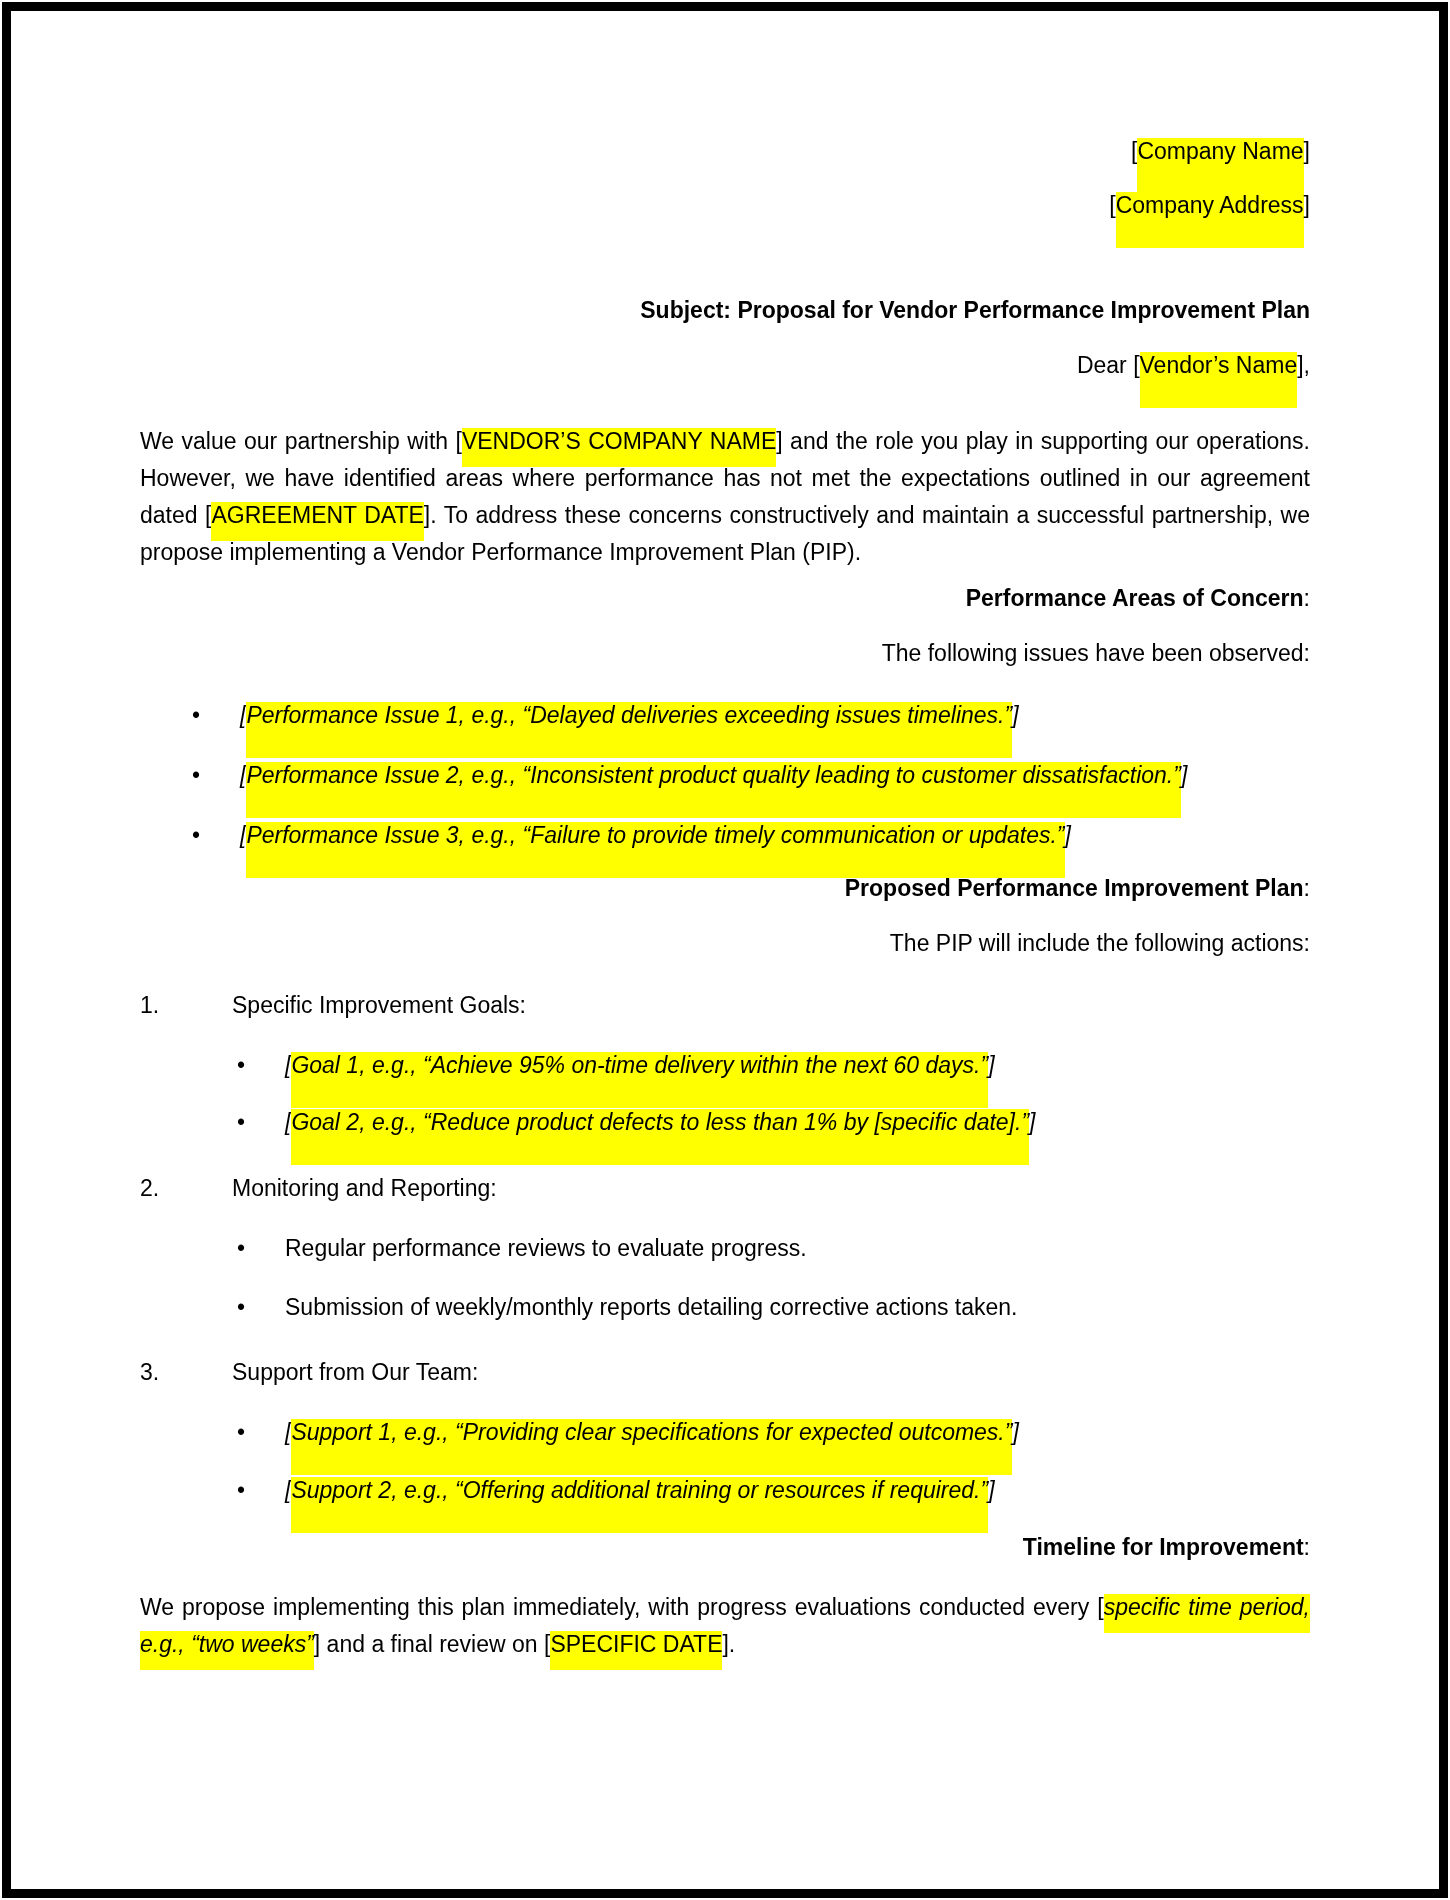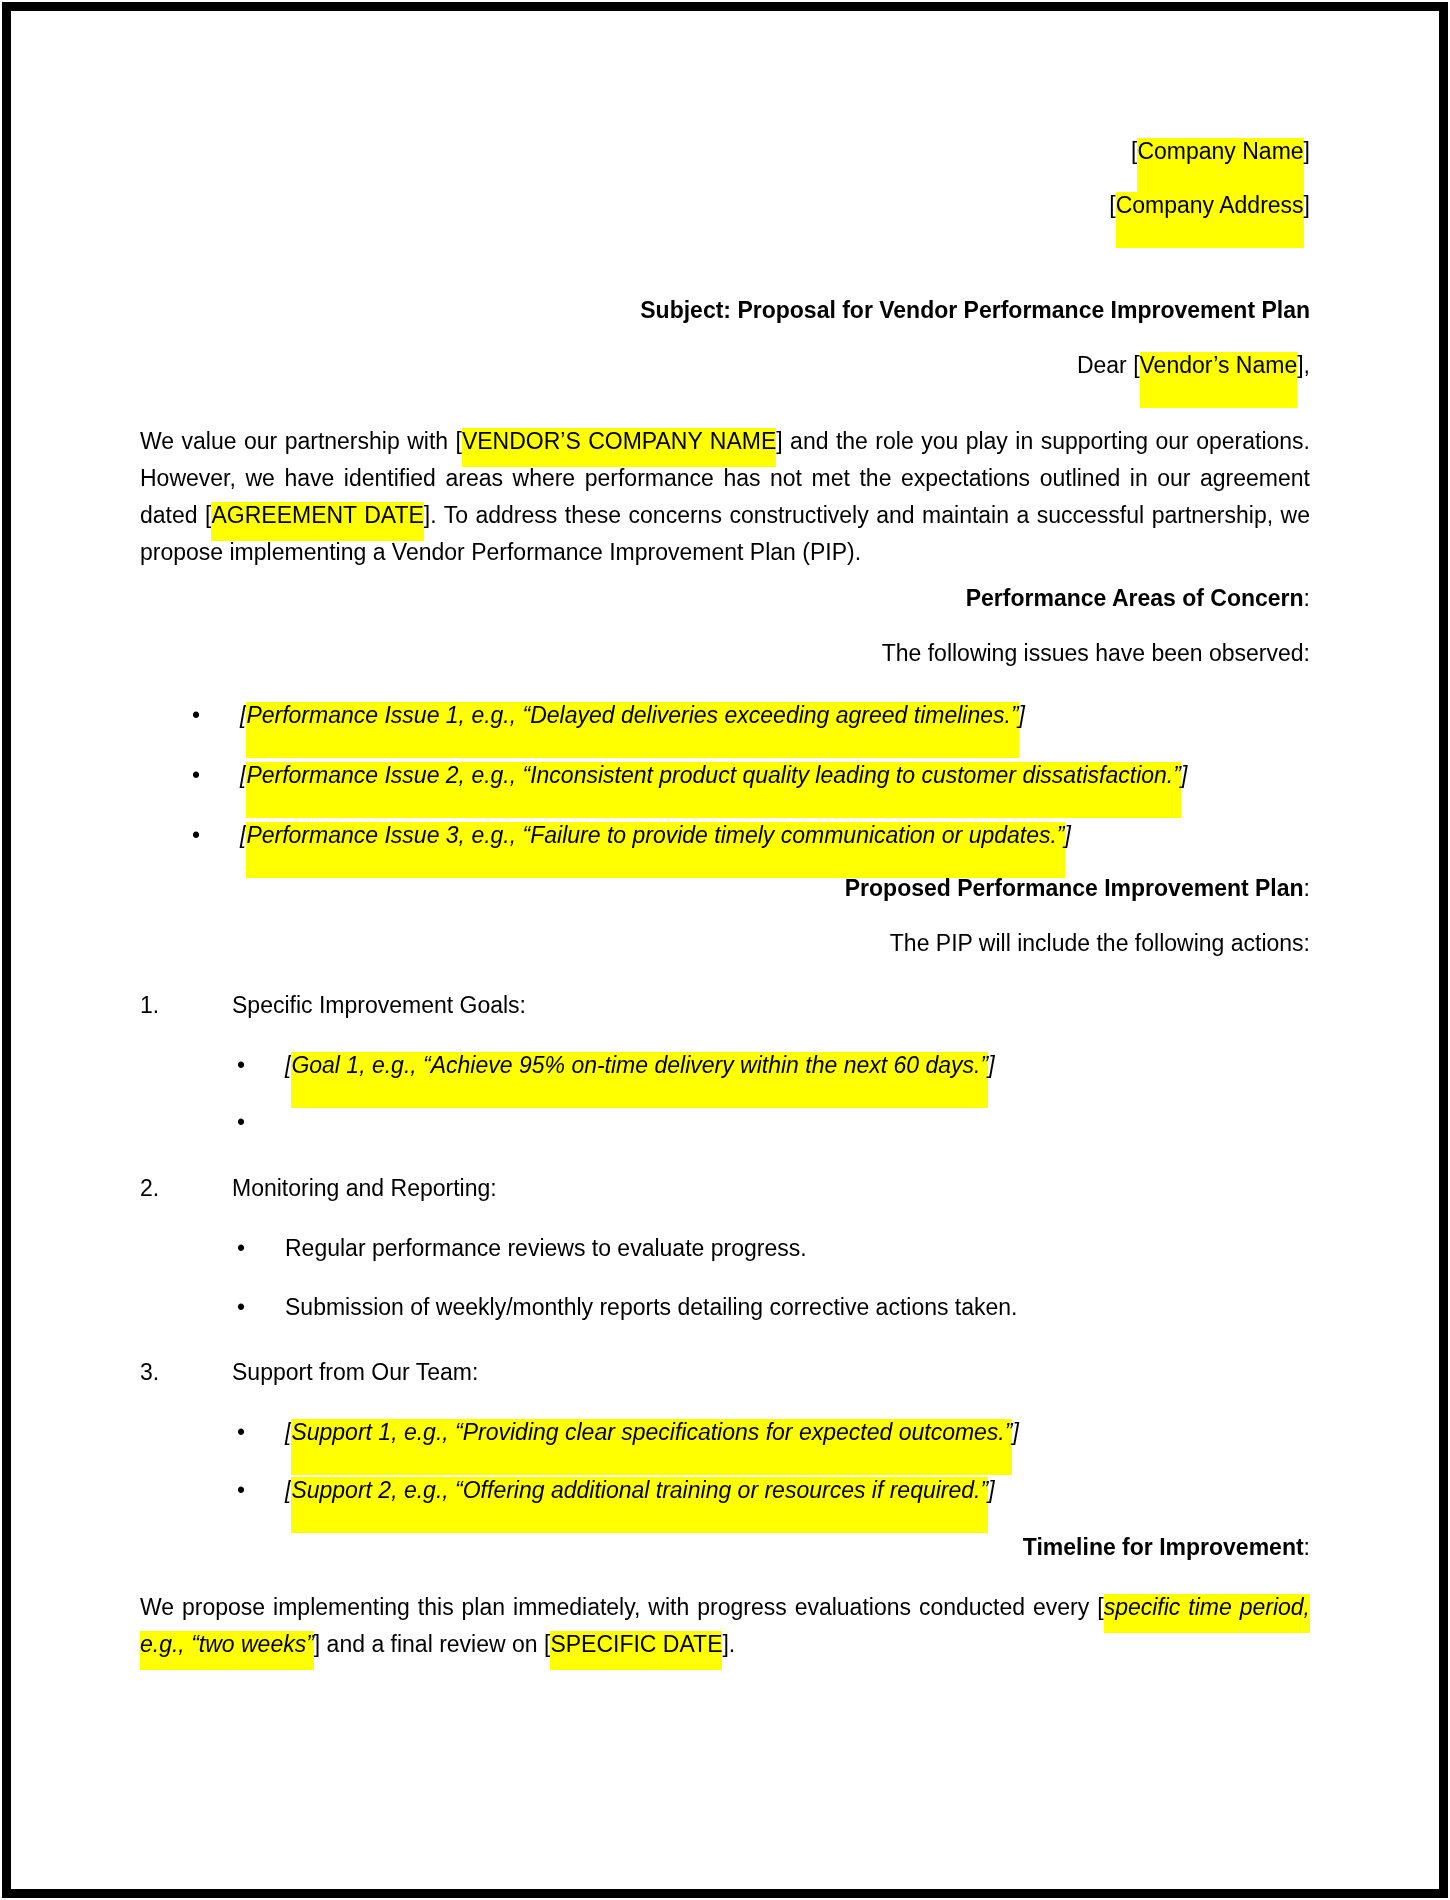--- a/index.html
+++ b/index.html
@@ -54,21 +54,21 @@
 
   <p class="p" style="margin-bottom:44px"><span>Dear [</span><span class="hl">Vendor’s Name</span><span>],</span></p>
 
   <p class="p just" style="margin-bottom:13px"><span>We value our partnership with [</span><span class="hl-in">VENDOR’S COMPANY NAME</span><span>] and the role you play in supporting our operations. However, we have identified areas where performance has not met the expectations outlined in our agreement dated [</span><span class="hl-in">AGREEMENT DATE</span><span>]. To address these concerns constructively and maintain a successful partnership, we propose implementing a Vendor Performance Improvement Plan (PIP).</span></p>
 
   <p class="p" style="margin-bottom:27px"><span class="b">Performance Areas of Concern</span><span>:</span></p>
   <p class="p" style="margin-bottom:34px">The following issues have been observed:</p>
 
   <div class="row" style="margin-bottom:32px">
     <span class="dot1">•</span>
-    <div class="txt it"><span>[</span><span class="hl">Performance Issue 1, e.g., “Delayed deliveries exceeding agreed timelines.”</span><span>]</span></div>
+    <div class="txt it"><span>[</span><span class="hl">Performance Issue 1, e.g., “Delayed deliveries exceeding issues timelines.”</span><span>]</span></div>
   </div>
   <div class="row" style="margin-bottom:32px">
     <span class="dot1">•</span>
     <div class="txt it"><span>[</span><span class="hl">Performance Issue 2, e.g., “Inconsistent product quality leading to customer dissatisfaction.”</span><span>]</span></div>
   </div>
   <div class="row" style="margin-bottom:25px">
     <span class="dot1">•</span>
     <div class="txt it"><span>[</span><span class="hl">Performance Issue 3, e.g., “Failure to provide timely communication or updates.”</span><span>]</span></div>
   </div>
 
@@ -78,20 +78,21 @@
   <div class="row" style="margin-bottom:32px">
     <span class="numc">1.</span>
     <div class="txt">Specific Improvement Goals:</div>
   </div>
   <div class="row" style="margin-bottom:29px">
     <span class="dot2">•</span>
     <div class="txt it"><span>[</span><span class="hl">Goal 1, e.g., “Achieve 95% on-time delivery within the next 60 days.”</span><span>]</span></div>
   </div>
   <div class="row" style="margin-bottom:38px">
     <span class="dot2">•</span>
+    <div class="txt it"><span>[</span><span class="hl">Goal 2, e.g., “Reduce product defects to less than 1% by [specific date].”</span><span>]</span></div>
   </div>
 
   <div class="row" style="margin-bottom:32px">
     <span class="numc">2.</span>
     <div class="txt">Monitoring and Reporting:</div>
   </div>
   <div class="row" style="margin-bottom:31px">
     <span class="dot2">•</span>
     <div class="txt">Regular performance reviews to evaluate progress.</div>
   </div>

